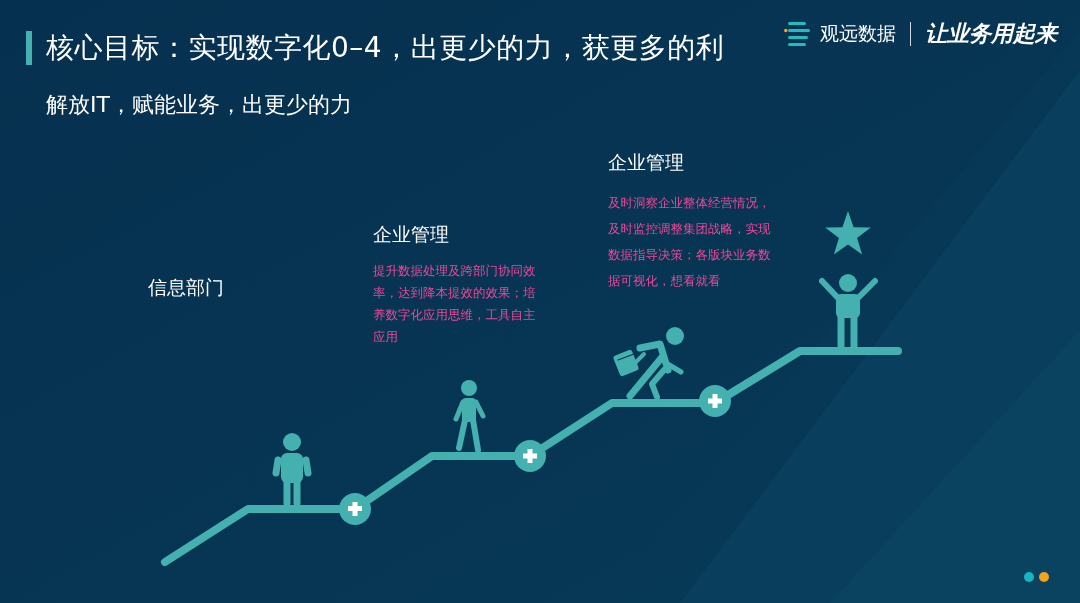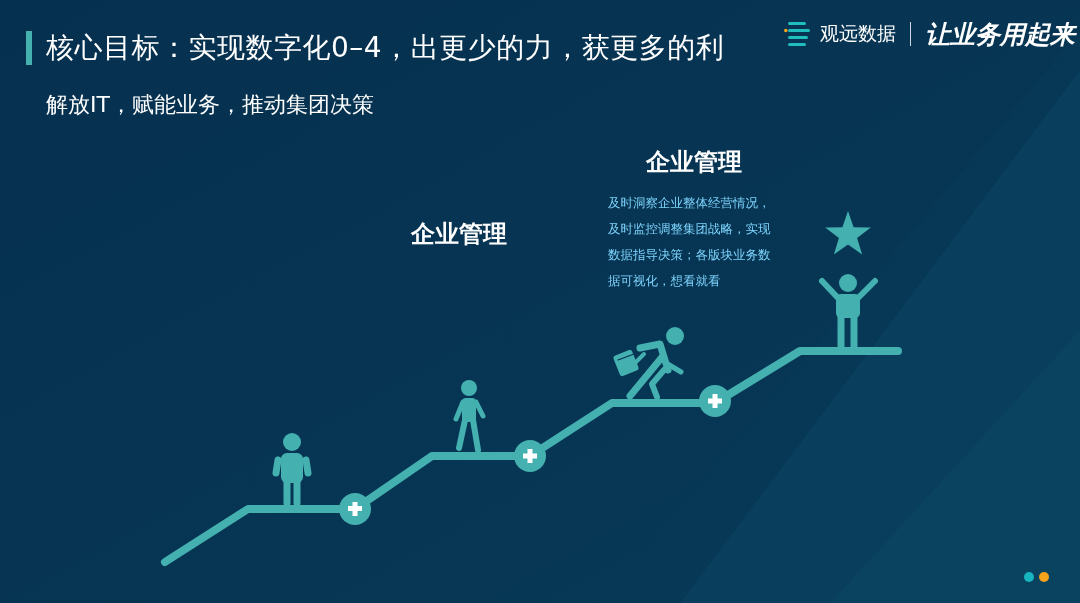--- a/index.html
+++ b/index.html
@@ -18,24 +18,24 @@
     position: absolute; left: 46px; top: 28px; font-size: 28px; line-height: 40px;
     font-weight: normal; letter-spacing: 0.5px; white-space: nowrap;
   }
   .subtitle {
     position: absolute; left: 46px; top: 88px; font-size: 22px; line-height: 34px;
     white-space: nowrap;
   }
   .logo { position: absolute; left: 784px; top: 18px; height: 32px; display: flex; align-items: center; }
   .logo-name { font-size: 19px; margin-left: 8px; white-space: nowrap; }
   .logo-sep { width: 1px; height: 24px; background: #cfd8e0; margin: 0 14px; }
-  .logo-slogan { font-size: 25px; font-style: italic; font-weight: bold; white-space: nowrap; }
+  .logo-slogan { font-size: 22px; font-style: italic; font-weight: bold; white-space: nowrap; }
   .block { position: absolute; }
-  .block h3 { margin: 0; font-size: 24px; font-weight: bold; line-height: 28px; white-space: nowrap; text-align: center; }
-  .block p { margin: 12px 0 0 0; font-size: 12.5px; line-height: 22px; color: #7dd3fc; font-family: "DejaVu Serif", "Liberation Serif", serif; }
+  .block h3 { margin: 0; font-size: 19px; font-weight: normal; line-height: 28px; white-space: nowrap; }
+  .block p { margin: 12px 0 0 0; font-size: 12.5px; line-height: 22px; color: #ec4899; font-family: "DejaVu Serif", "Liberation Serif", serif; }
   .b1 { left: 148px; top: 273px; width: 172px; }
   .b2 { left: 373px; top: 220px; width: 172px; }
   .b3 { left: 608px; top: 148px; width: 172px; }
   .b3 p { margin-top: 14px; line-height: 26px; }
   .pager { position: absolute; left: 1024px; top: 572px; display: flex; gap: 5px; }
   .dot { width: 10px; height: 10px; border-radius: 50%; }
   svg.scene { position: absolute; left: 0; top: 0; }
 </style>
 </head>
 <body>
@@ -48,39 +48,41 @@
     </linearGradient>
   </defs>
   <rect width="1080" height="603" fill="url(#bgGrad)"></rect>
   <polygon points="1080,30 1080,603 600,603" fill="#083a57" opacity="0.55"></polygon>
   <polygon points="1080,70 1080,603 680,603" fill="#0b4360" opacity="0.6"></polygon>
   <polygon points="1080,330 1080,603 830,603" fill="#0c4763" opacity="0.5"></polygon>
 </svg>
 
 <div class="title-bar"></div>
 <div class="title">核心目标：实现数字化0–4，出更少的力，获更多的利</div>
-<div class="subtitle">解放IT，赋能业务，推动集团决策</div>
+<div class="subtitle">解放IT，赋能业务，出更少的力</div>
 
 <div class="logo">
   <svg width="28" height="28" viewBox="0 0 28 28">
     <rect x="4" y="2" width="18" height="3" rx="1.5" fill="#1fbdbd"></rect>
     <rect x="4" y="9" width="22" height="3" rx="1.5" fill="#1fbdbd"></rect>
     <circle cx="1.8" cy="10.5" r="1.8" fill="#f5a31a"></circle>
     <rect x="4" y="16" width="20" height="3" rx="1.5" fill="#1fbdbd"></rect>
     <rect x="4" y="23" width="18" height="3" rx="1.5" fill="#1fbdbd"></rect>
   </svg>
   <span class="logo-name">观远数据</span>
   <span class="logo-sep"></span>
   <span class="logo-slogan">让业务用起来</span>
 </div>
 
 <div class="block b1">
+  <h3>信息部门</h3>
 </div>
 <div class="block b2">
   <h3>企业管理</h3>
+  <p>提升数据处理及跨部门协同效率，达到降本提效的效果；培养数字化应用思维，工具自主应用</p>
 </div>
 <div class="block b3">
   <h3>企业管理</h3>
   <p>及时洞察企业整体经营情况，及时监控调整集团战略，实现数据指导决策；各版块业务数据可视化，想看就看</p>
 </div>
 
 <svg class="scene" width="1080" height="603">
   <g stroke="#44b0b0" stroke-width="8" stroke-linecap="round" stroke-linejoin="round" fill="none">
     <polyline points="165,562 248,509 355,509 432,456 530,456 612,403 715,403 800,351 898,351"></polyline>
   </g>

